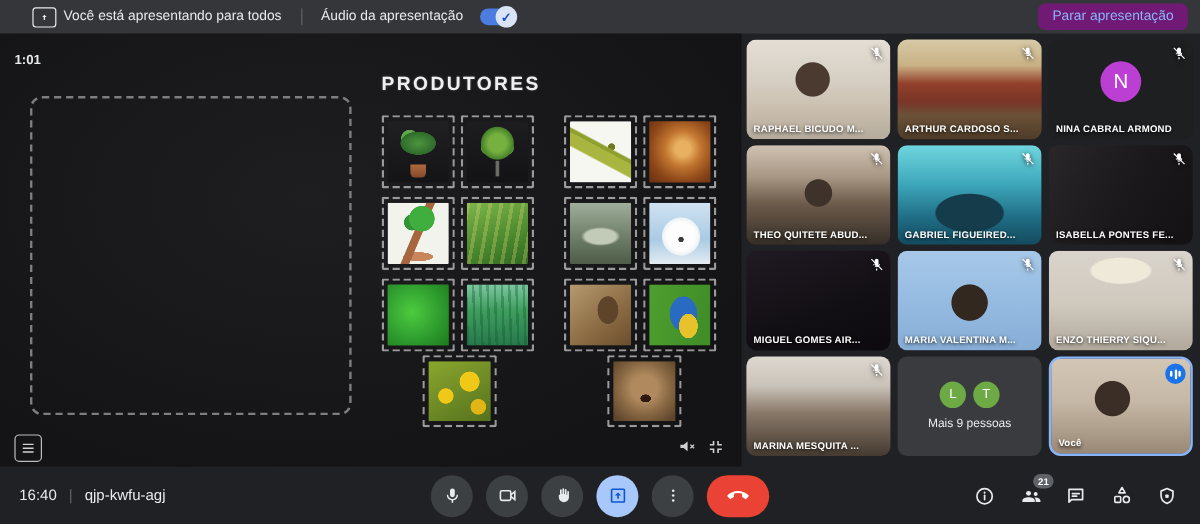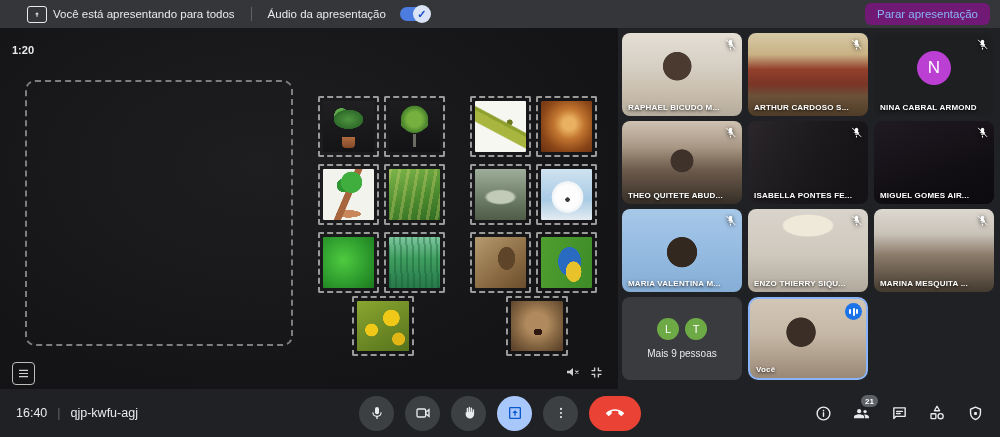--- a/index.html
+++ b/index.html
@@ -164,21 +164,21 @@
   .bottombar{position:absolute;left:0;top:389px;width:1000px;height:48px;background:#202124;
     display:flex;align-items:center;color:#e8eaed;}
   .bb-left{display:flex;align-items:center;gap:10px;padding-left:16px;font-size:12.5px;width:210px;}
   .bb-sep{color:#5f6368;}
   .bb-center{position:absolute;left:50%;transform:translateX(-50%);display:flex;gap:11px;align-items:center;}
   .cbtn{width:35px;height:35px;border-radius:50%;background:#3c4043;display:flex;
     align-items:center;justify-content:center;cursor:pointer;}
   .cbtn.active{background:#a8c7fa;}
   .cbtn.end{width:52px;border-radius:20px;background:#ea4335;}
   .bb-right{position:absolute;right:14px;display:flex;gap:16px;align-items:center;}
-  .rbtn{position:relative;width:22px;height:22px;display:flex;align-items:center;justify-content:center;cursor:pointer;}
+  .rbtn{position:relative;width:22px;height:22px;display:flex;align-items:center;justify-content:flex-start;cursor:pointer;}
   .badge{position:absolute;top:-7px;right:-6px;background:#5f6368;color:#fff;font-size:8px;
     padding:1.5px 4px;border-radius:8px;font-weight:700;}
 </style>
 </head>
 <body>
 
 <div class="topbar">
   <div class="lead">
     <span class="present-box">
       <svg width="10" height="9" viewBox="0 0 24 24" fill="#e8eaed">
@@ -191,23 +191,24 @@
     <span class="toggle">
       <span class="knob">✓</span>
     </span>
   </div>
   <div class="stop-wrap">
     <span class="stop-btn">Parar apresentação</span>
   </div>
 </div>
 
 <div class="stage">
-  <span class="timer">1:20</span>
+  <span class="timer">1:01</span>
   <div class="dropzone"></div>
 
+  <div class="col-title" id="title-prod">PRODUTORES</div>
 
   <div class="cardgrid" id="grid-prod">
     <div class="slot">
         <div class="th th-houseplant"></div>
       </div>
     <div class="slot">
         <div class="th th-tree"></div>
       </div>
     <div class="slot">
         <div class="th th-palm"></div>
@@ -311,20 +312,30 @@
     <span class="micoff">
         <svg viewBox="0 0 24 24" width="13" height="13">
           <path fill="#fff" d="M12 14a3 3 0 0 0 3-3V6a3 3 0 0 0-6 0v5a3 3 0 0 0 3 3z"></path>
           <path fill="#fff" d="M17 11a5 5 0 0 1-7.9 4.1l1.2-1.2A3.5 3.5 0 0 0 15.5 11H17zM7 11h1.5c0 .5.1 1 .3 1.4l-1.2 1.2A5 5 0 0 1 7 11zM11 17.9a6.9 6.9 0 0 0 2 0V21h-2z"></path>
           <path stroke="#fff" stroke-width="1.8" d="M4 3.5L20.5 20"></path>
         </svg>
       </span>
     <span class="pname">THEO QUITETE ABUD...</span>
   </div>
 
+  <div class="tile t-gabriel">
+    <span class="micoff">
+        <svg viewBox="0 0 24 24" width="13" height="13">
+          <path fill="#fff" d="M12 14a3 3 0 0 0 3-3V6a3 3 0 0 0-6 0v5a3 3 0 0 0 3 3z"></path>
+          <path fill="#fff" d="M17 11a5 5 0 0 1-7.9 4.1l1.2-1.2A3.5 3.5 0 0 0 15.5 11H17zM7 11h1.5c0 .5.1 1 .3 1.4l-1.2 1.2A5 5 0 0 1 7 11zM11 17.9a6.9 6.9 0 0 0 2 0V21h-2z"></path>
+          <path stroke="#fff" stroke-width="1.8" d="M4 3.5L20.5 20"></path>
+        </svg>
+      </span>
+    <span class="pname">GABRIEL FIGUEIRED...</span>
+  </div>
 
   <div class="tile t-isabella">
     <span class="micoff">
         <svg viewBox="0 0 24 24" width="13" height="13">
           <path fill="#fff" d="M12 14a3 3 0 0 0 3-3V6a3 3 0 0 0-6 0v5a3 3 0 0 0 3 3z"></path>
           <path fill="#fff" d="M17 11a5 5 0 0 1-7.9 4.1l1.2-1.2A3.5 3.5 0 0 0 15.5 11H17zM7 11h1.5c0 .5.1 1 .3 1.4l-1.2 1.2A5 5 0 0 1 7 11zM11 17.9a6.9 6.9 0 0 0 2 0V21h-2z"></path>
           <path stroke="#fff" stroke-width="1.8" d="M4 3.5L20.5 20"></path>
         </svg>
       </span>
     <span class="pname">ISABELLA PONTES FE...</span>

